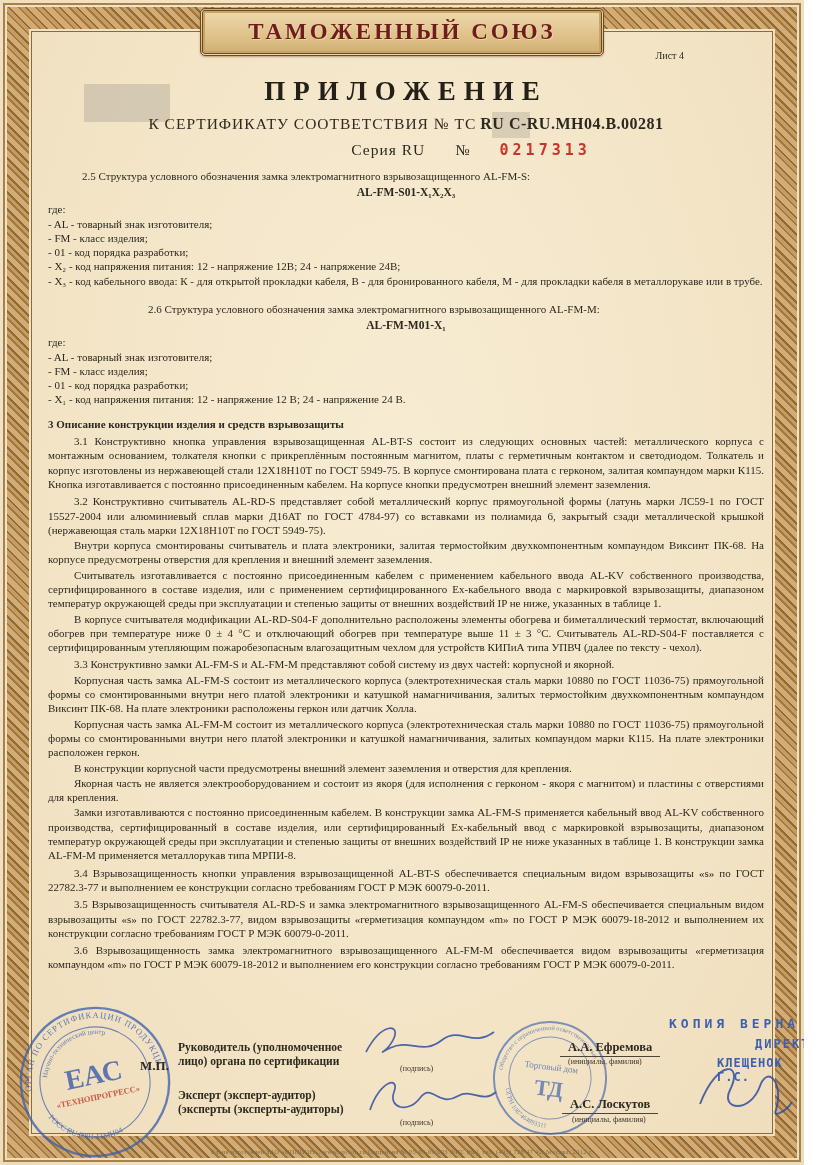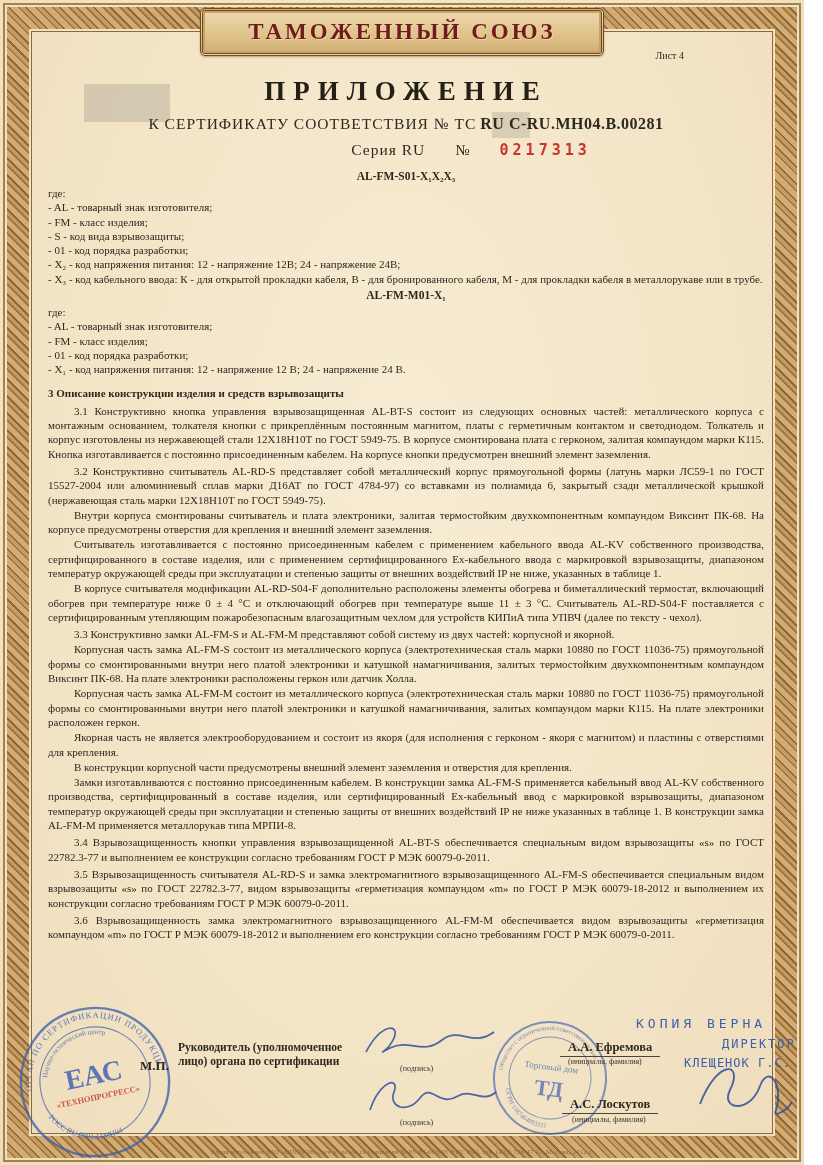--- a/index.html
+++ b/index.html
@@ -59,21 +59,21 @@
   .sig{position:absolute; z-index:7;}
   .sig1{left:360px; top:1018px;} .sig2{left:362px; top:1074px;} .sig3{left:688px; top:1052px;}
   .caption{position:absolute; font-size:8px; color:#3a342b; z-index:6;}
   .cap-sign1{left:400px; top:1064px;} .cap-sign2{left:400px; top:1118px;}
   .cap-name1{left:568px; top:1057px;} .cap-name2{left:572px; top:1115px;}
   .name{position:absolute; font-weight:bold; font-size:12.5px; z-index:6; border-bottom:1px solid #4b443a; padding:0 8px 1px;}
   .name1{left:560px; top:1040px;} .name2{left:562px; top:1097px;}
   .stamp{position:absolute; z-index:5;}
   .org-stamp{left:14px; top:1004px; transform:rotate(-12deg); opacity:.9;}
   .company-stamp{left:488px; top:1016px; transform:rotate(7deg); opacity:.8;}
-  .copy{position:absolute; font-family:"DejaVu Sans Mono", monospace; font-weight:normal; color:#3c5fae; z-index:8;}
+  .copy{position:absolute; font-family:"DejaVu Sans Mono", monospace; font-weight:bold; color:#3c5fae; z-index:8;margin-left:33px;}
   .copy1{left:636px; top:1016px; font-size:13px; letter-spacing:4px;}
   .copy2{left:722px; top:1037px; font-size:12px; letter-spacing:2px;}
   .copy3{left:684px; top:1056px; font-size:12px; letter-spacing:1px;}
   .fineprint{position:absolute; left:0; right:0; bottom:10px; text-align:center; font-size:6.5px; color:#7d6a4a; letter-spacing:.3px; z-index:4;}
 </style>
 </head>
 <body>
 
 <div class="page">
   <div class="frame-outer"></div>
@@ -97,59 +97,64 @@
     </div>
 
     <div class="series-row">
       <span class="serie">Серия RU</span>
       <span class="nosign">№</span>
       <span class="rednum">0217313</span>
     </div>
 
     <div class="body">
 
+      <p class="sec-heading">2.5 Структура условного обозначения замка электромагнитного взрывозащищенного AL-FM-S:</p>
       <div class="formula">AL-FM-S01-X₁X₂X₃</div>
       <div class="where">где:</div>
       <div class="where-item">- AL - товарный знак изготовителя;</div>
       <div class="where-item">- FM - класс изделия;</div>
-      <div class="where-item">- S - код вида взрывозащиты;</div>
       <div class="where-item">- 01 - код порядка разработки;</div>
       <div class="where-item">- X₂ - код напряжения питания: 12 - напряжение 12В; 24 - напряжение 24В;</div>
       <div class="where-item">- X₃ - код кабельного ввода: К - для открытой прокладки кабеля, В - для бронированного кабеля, М - для прокладки кабеля в металлорукаве или в трубе.</div>
 
+      <p class="sec-heading h26" style="margin-top:14px">2.6 Структура условного обозначения замка электромагнитного взрывозащищенного AL-FM-M:</p>
       <div class="formula">AL-FM-M01-X₁</div>
       <div class="where">где:</div>
       <div class="where-item">- AL - товарный знак изготовителя;</div>
       <div class="where-item">- FM - класс изделия;</div>
       <div class="where-item">- 01 - код порядка разработки;</div>
       <div class="where-item">- X₁ -  код напряжения питания: 12 - напряжение 12 В; 24 - напряжение 24 В.</div>
 
       <div class="h3">3 Описание конструкции изделия и средств взрывозащиты</div>
       <p class="para num">3.1 Конструктивно кнопка управления взрывозащищенная AL-BT-S состоит из следующих основных частей: металлического корпуса с монтажным основанием, толкателя кнопки с прикреплённым постоянным магнитом, платы с герметичным контактом и светодиодом. Толкатель и корпус изготовлены из нержавеющей стали 12Х18Н10Т по ГОСТ 5949-75. В корпусе смонтирована плата с герконом, залитая компаундом марки К115. Кнопка изготавливается с постоянно присоединенным кабелем. На корпусе кнопки предусмотрен внешний элемент заземления.</p>
       <p class="para num">3.2 Конструктивно считыватель AL-RD-S представляет собой металлический корпус прямоугольной формы (латунь марки ЛС59-1 по ГОСТ 15527-2004 или алюминиевый сплав марки Д16АТ по ГОСТ 4784-97) со вставками из полиамида 6, закрытый сзади металлической крышкой (нержавеющая сталь марки 12Х18Н10Т по ГОСТ 5949-75).</p>
       <p class="para">Внутри корпуса смонтированы считыватель и плата электроники, залитая термостойким двухкомпонентным компаундом Виксинт ПК-68. На корпусе предусмотрены отверстия для крепления и внешний элемент заземления.</p>
       <p class="para">Считыватель изготавливается с постоянно присоединенным кабелем с применением кабельного ввода AL-KV собственного производства, сертифицированного в составе изделия, или с применением сертифицированного Ex-кабельного ввода с маркировкой взрывозащиты, диапазоном температур окружающей среды при эксплуатации и степенью защиты от внешних воздействий IP не ниже, указанных в таблице 1.</p>
       <p class="para">В корпусе считывателя модификации AL-RD-S04-F дополнительно расположены элементы обогрева и биметаллический термостат, включающий обогрев при температуре ниже 0 ± 4 °С и отключающий обогрев при температуре выше 11 ± 3 °С. Считыватель AL-RD-S04-F поставляется с сертифицированным утепляющим пожаробезопасным влагозащитным чехлом для устройств КИПиА типа УПВЧ (далее по тексту - чехол).</p>
       <p class="para num">3.3 Конструктивно замки AL-FM-S и AL-FM-M представляют собой систему из двух частей: корпусной и якорной.</p>
       <p class="para">Корпусная часть замка AL-FM-S состоит из металлического корпуса (электротехническая сталь марки 10880 по ГОСТ 11036-75) прямоугольной формы со смонтированными внутри него платой электроники и катушкой намагничивания, залитых термостойким двухкомпонентным компаундом Виксинт ПК-68. На плате электроники расположены геркон или датчик Холла.</p>
       <p class="para">Корпусная часть замка AL-FM-M состоит из металлического корпуса (электротехническая сталь марки 10880 по ГОСТ 11036-75) прямоугольной формы со смонтированными внутри него платой электроники и катушкой намагничивания, залитых компаундом марки К115. На плате электроники расположен геркон.</p>
+      <p class="para">В конструкции корпусной части предусмотрены внешний элемент заземления и отверстия для крепления.</p>
       <p class="para">Якорная часть не является электрооборудованием и состоит из якоря (для исполнения с герконом - якоря с магнитом) и пластины с отверстиями для крепления.</p>
-      <p class="para">В конструкции корпусной части предусмотрены внешний элемент заземления и отверстия для крепления.</p>
       <p class="para">Замки изготавливаются с постоянно присоединенным кабелем. В конструкции замка AL-FM-S применяется кабельный ввод AL-KV собственного производства, сертифицированный в составе изделия, или сертифицированный Ex-кабельный ввод с маркировкой взрывозащиты, диапазоном температур окружающей среды при эксплуатации и степенью защиты от внешних воздействий IP не ниже указанных в таблице 1. В конструкции замка AL-FM-M применяется металлорукав типа МРПИ-8.</p>
       <p class="para num">3.4 Взрывозащищенность кнопки управления взрывозащищенной AL-BT-S обеспечивается специальным видом взрывозащиты «s» по ГОСТ 22782.3-77 и выполнением ее конструкции согласно требованиям ГОСТ Р МЭК 60079-0-2011.</p>
       <p class="para num">3.5 Взрывозащищенность считывателя AL-RD-S и замка электромагнитного взрывозащищенного AL-FM-S обеспечивается специальным видом взрывозащиты «s» по ГОСТ 22782.3-77, видом взрывозащиты «герметизация компаундом «m» по ГОСТ Р МЭК 60079-18-2012 и выполнением их конструкции согласно требованиям ГОСТ Р МЭК 60079-0-2011.</p>
       <p class="para num">3.6 Взрывозащищенность замка электромагнитного взрывозащищенного AL-FM-M обеспечивается видом взрывозащиты «герметизация компаундом «m» по ГОСТ Р МЭК 60079-18-2012 и выполнением его конструкции согласно требованиям ГОСТ Р МЭК 60079-0-2011.</p>
     </div>
   </div>
 
   <div class="mp">М.П.</div>
 
   <div class="role role1">
     <div>Руководитель (уполномоченное</div>
     <div>лицо) органа по сертификации</div>
+  </div>
+  <div class="role role2">
+    <div>Эксперт (эксперт-аудитор)</div>
+    <div>(эксперты (эксперты-аудиторы)</div>
   </div>
 
   <svg class="sig sig1" width="140" height="46" viewBox="0 0 140 46">
     <path d="M6,34 C22,4 40,6 34,20 C28,34 14,38 30,30 C50,20 62,38 82,22 C100,8 112,30 134,14" fill="none" stroke="#2f4da0" stroke-width="1.7" opacity=".85"></path>
   </svg>
   <div class="caption cap-sign1">(подпись)</div>
 
   <svg class="sig sig2" width="140" height="46" viewBox="0 0 140 46">
     <path d="M8,36 C18,6 38,2 32,18 C26,34 46,40 58,24 C70,8 76,34 96,22 C110,14 120,30 134,18" fill="none" stroke="#2f4da0" stroke-width="1.7" opacity=".85"></path>
   </svg>

